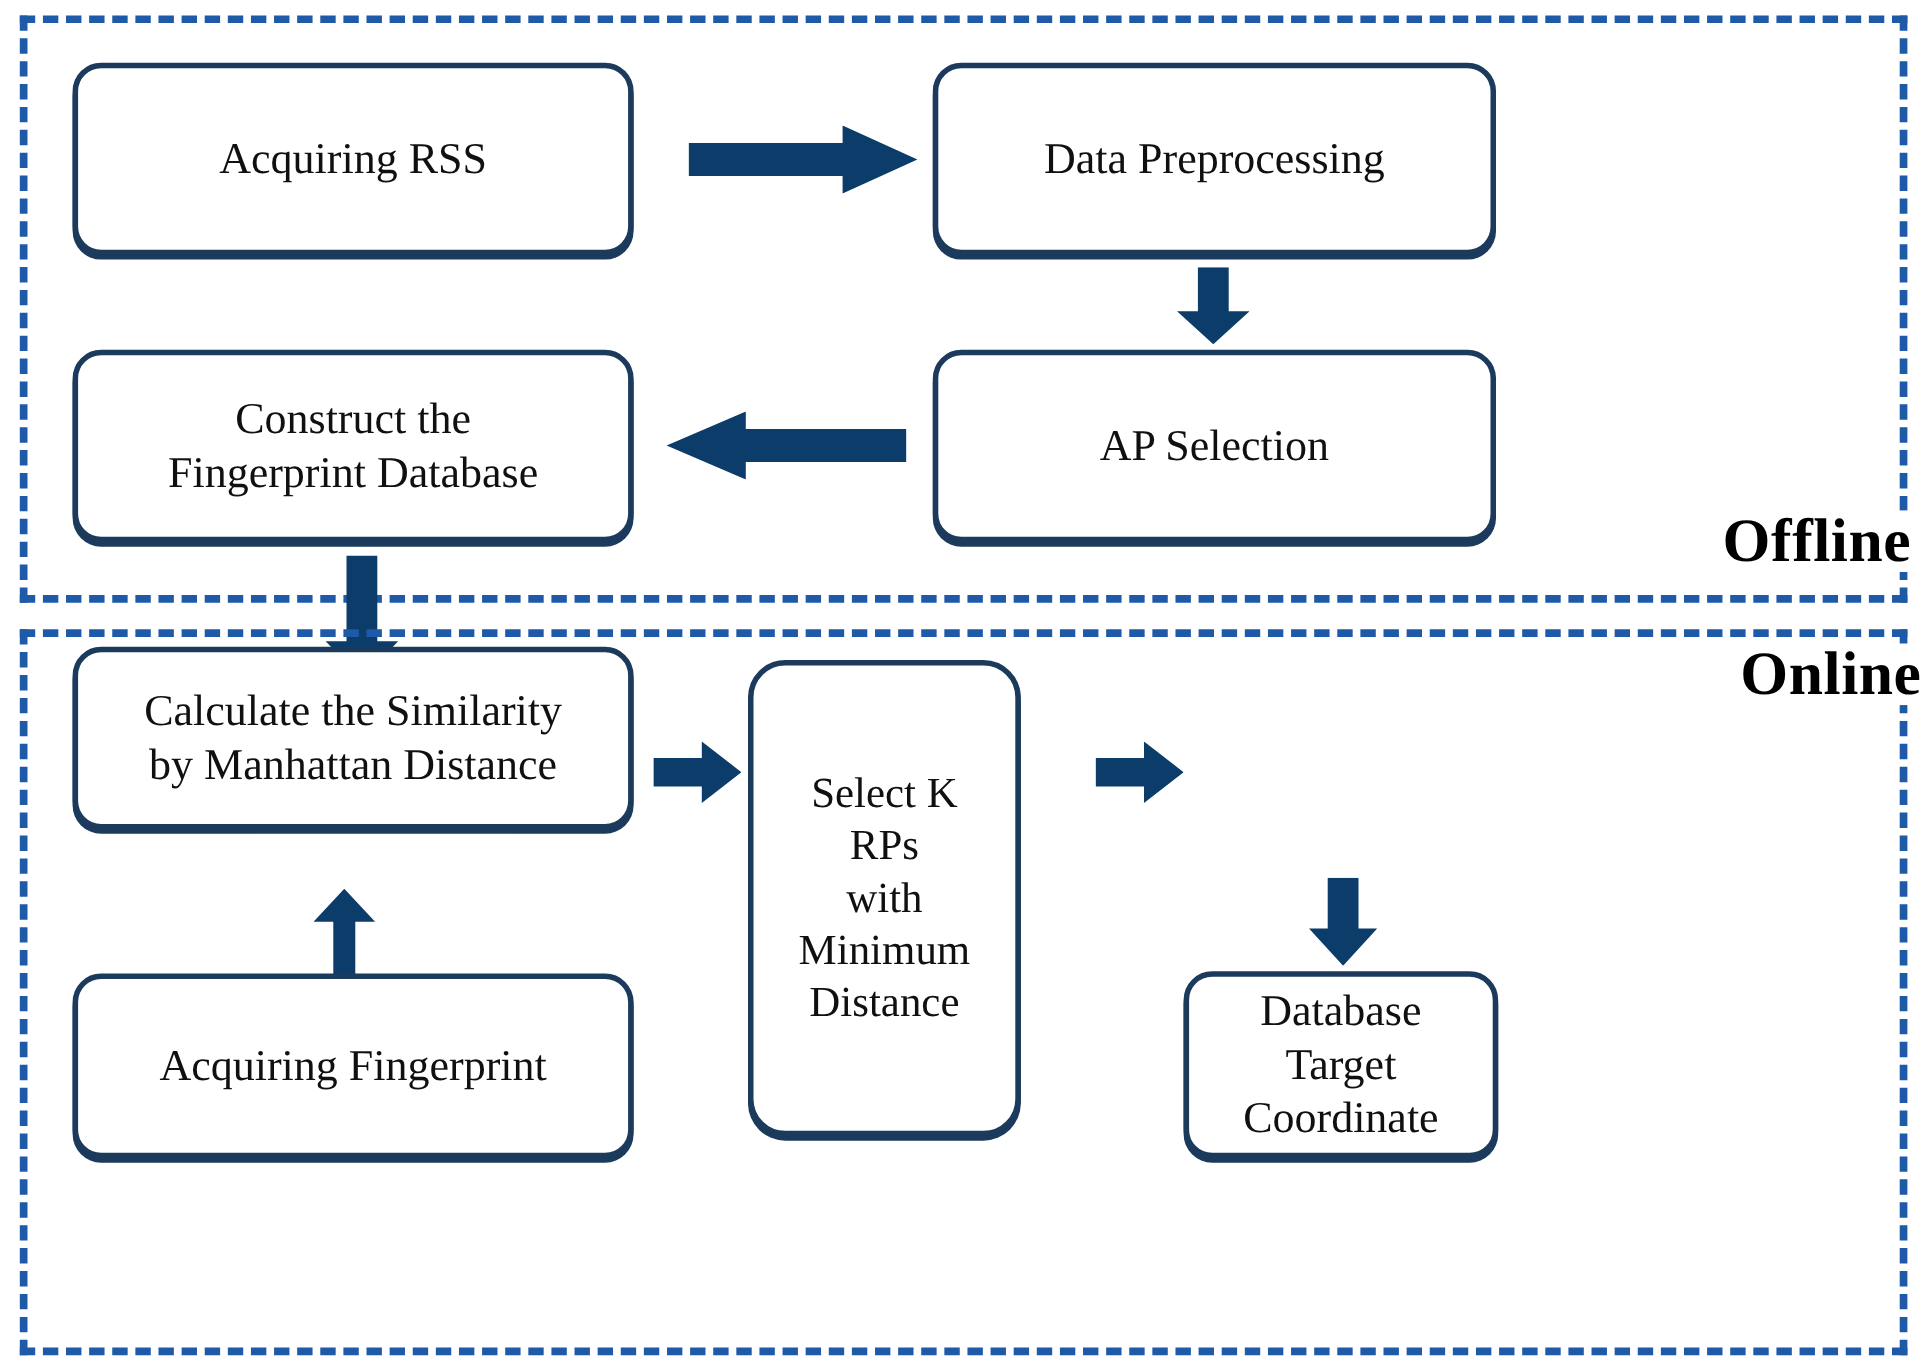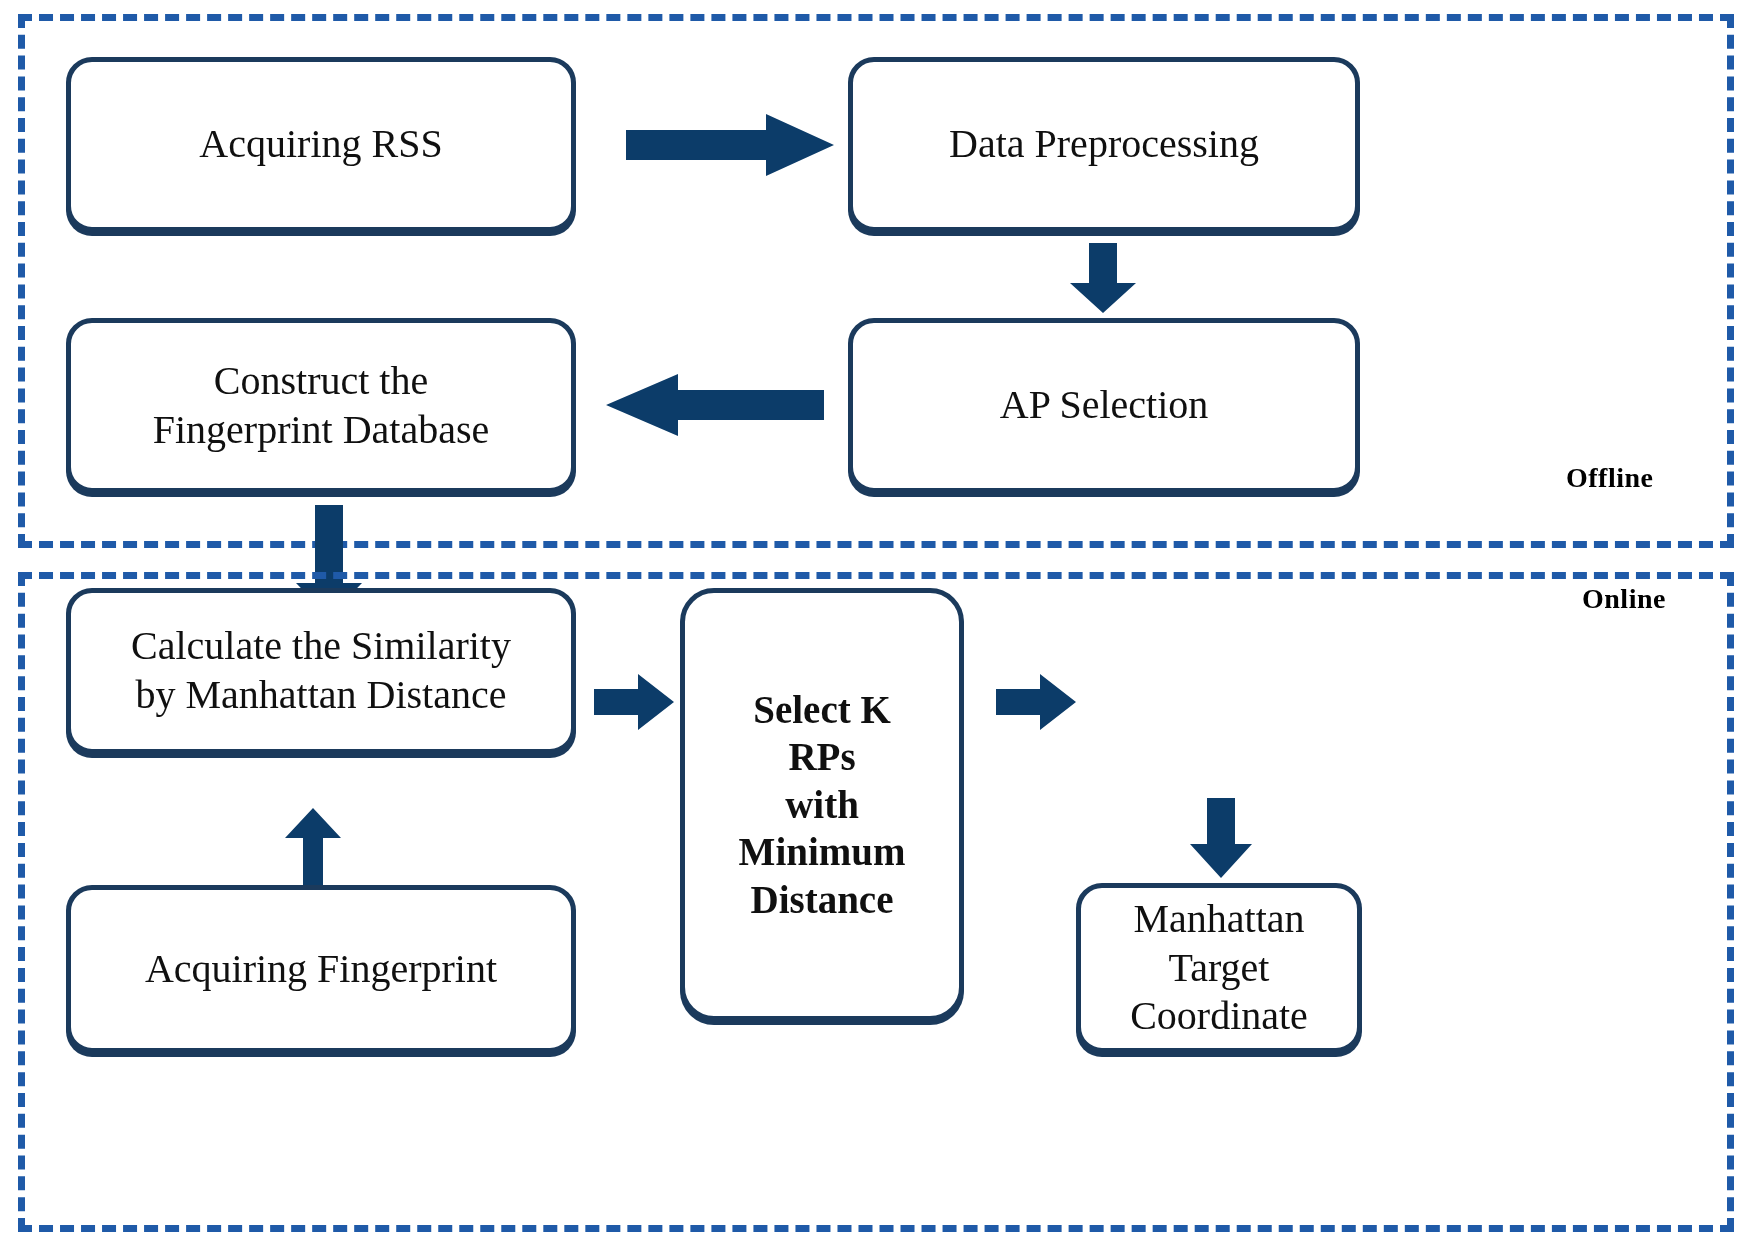--- a/index.html
+++ b/index.html
@@ -23,21 +23,21 @@
     position: absolute;
     border: 7px dashed #1f5aa8;
     box-sizing: border-box;
     background: transparent;
   }
   .phase-label {
     position: absolute;
     font-family: "Liberation Serif", "DejaVu Serif", serif;
     font-weight: bold;
     color: #000000;
-    font-size: 28px;
+    font-size: 56px;
     line-height: 1;
     background: #ffffff;
     padding: 0 6px 0 10px;
     white-space: nowrap;
     letter-spacing: 0.5px;
     text-align: center;
   }
 
   
   .node {
@@ -137,21 +137,21 @@
       <span class="txt">Acquiring Fingerprint</span>
     </span>
   </div>
 
   <div style="position:absolute; left:594px; top:674px; width:80px; height:56px;">
     <svg width="80" height="56" viewBox="0 0 80 56" aria-hidden="true">
       <polygon points="0,15 44,15 44,0 80,28 44,56 44,41 0,41" fill="#0c3c69"></polygon>
     </svg>
   </div>
 
-  <div class="node narrow" style="left:680px; top:588px; width:284px; height:433px; border-radius:34px;font-weight:bold;">
+  <div class="node narrow" style="left:680px; top:600px; width:248px; height:433px; border-radius:34px;">
     <span>
       <span class="txt">Select K</span>
       <span class="txt">RPs</span>
       <span class="txt">with</span>
       <span class="txt">Minimum</span>
       <span class="txt">Distance</span>
     </span>
   </div>
 
   <div style="position:absolute; left:996px; top:674px; width:80px; height:56px;">
@@ -162,19 +162,19 @@
 
 
   <div style="position:absolute; left:1190px; top:798px; width:62px; height:80px;">
     <svg width="62" height="80" viewBox="0 0 62 80" aria-hidden="true">
       <polygon points="17,0 45,0 45,46 62,46 31,80 0,46 17,46" fill="#0c3c69"></polygon>
     </svg>
   </div>
 
   <div class="node" style="left:1076px; top:883px; width:286px; height:170px;">
     <span>
-      <span class="txt">Manhattan</span>
+      <span class="txt">Database</span>
       <span class="txt">Target</span>
       <span class="txt">Coordinate</span>
     </span>
   </div>
 
 </div>
 
 </body></html>

